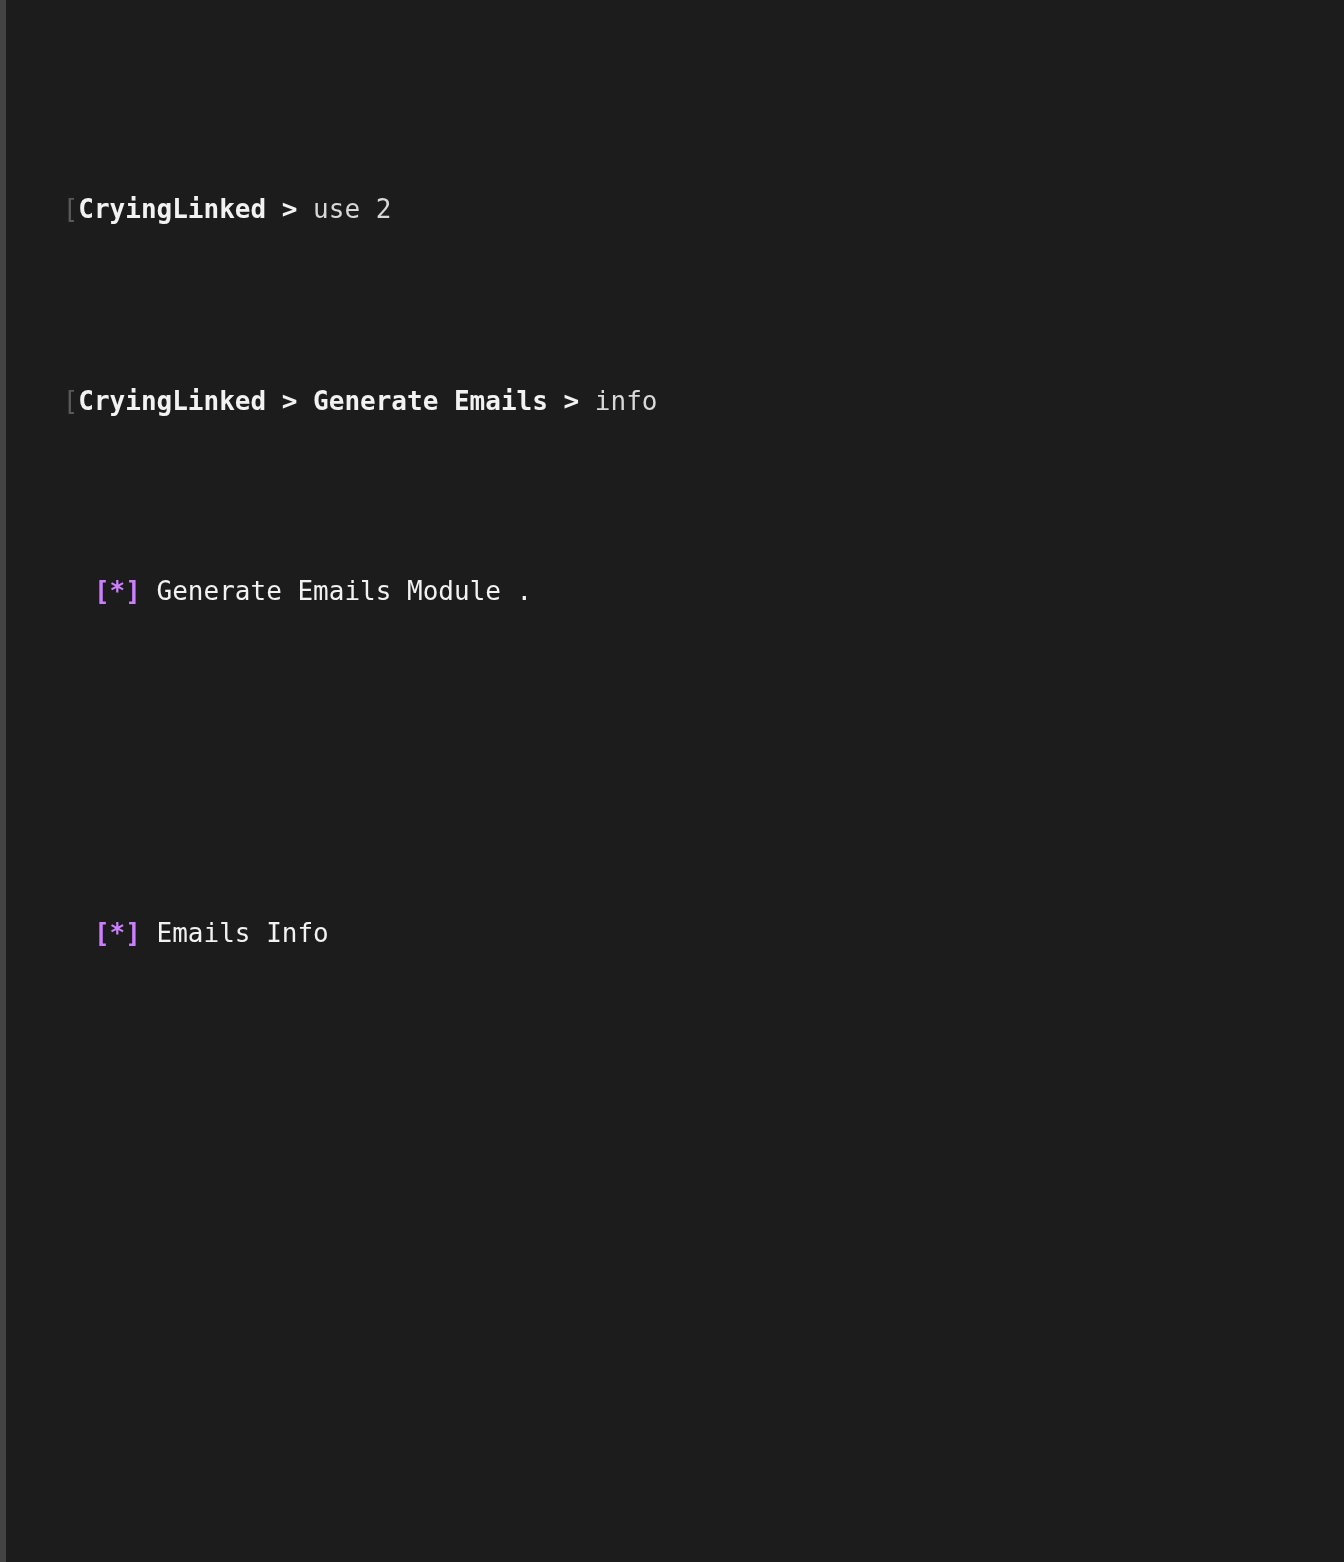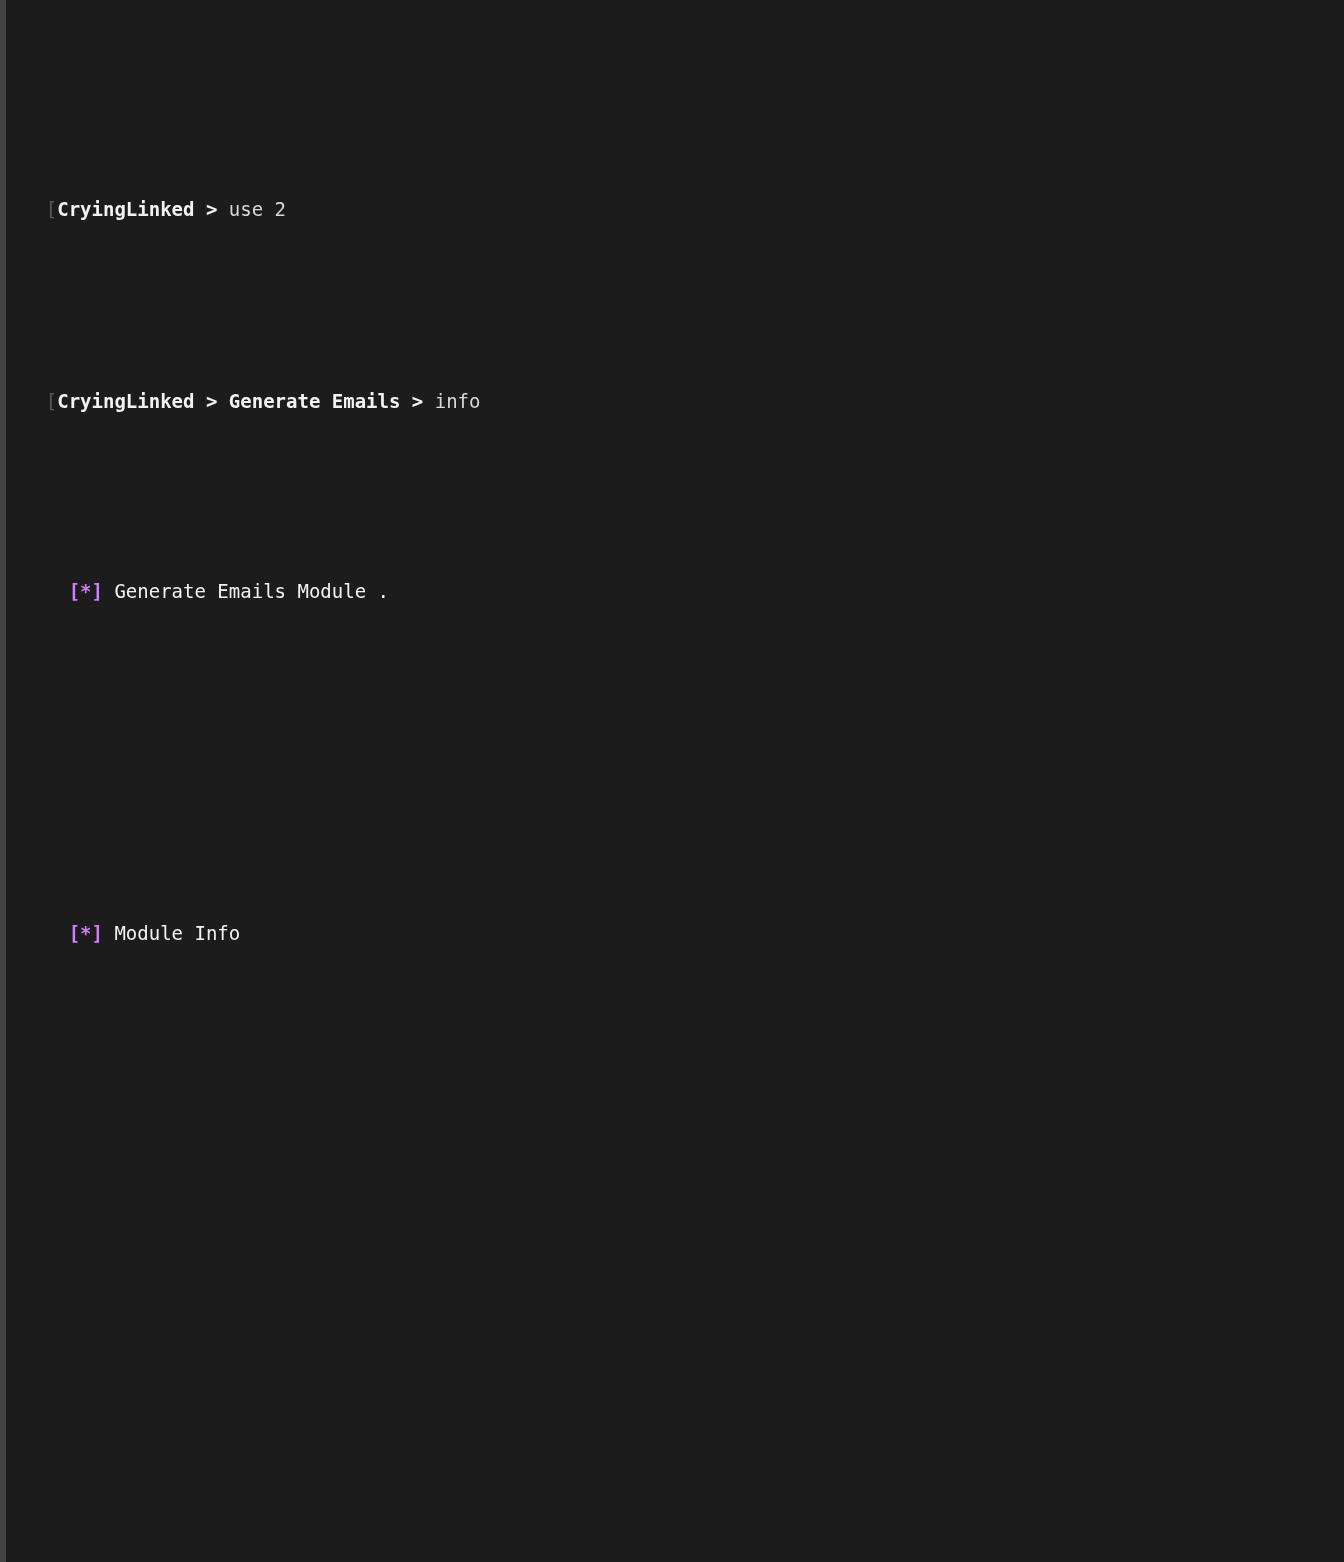--- a/index.html
+++ b/index.html
@@ -19,21 +19,21 @@
     left: 0; top: 0;
     width: 6px; height: 100%;
     background: #4a4a4a;
     opacity: .85;
   }
   #screen {
     position: absolute;
     left: 0; top: 0;
     width: 1344px; height: 1108px;
     padding: 0;
-    font-size: 19px;
+    font-size: 26px;
     line-height: 38px;
     letter-spacing: 0px;
     color: #e8e8e8;
     white-space: pre;
   }
   .line {
     height: 38px;
     white-space: pre;
     padding-left: 0px;
   }
@@ -63,21 +63,21 @@
 
   
   <div class="line">
     <span class="dim">  </span><span class="purple bold">[*]</span><span class="white"> Generate Emails Module .</span>
   </div>
 
   <div class="blank"></div>
 
   
   <div class="line">
-    <span class="dim">  </span><span class="purple bold">[*]</span><span class="white"> Module Info</span>
+    <span class="dim">  </span><span class="purple bold">[*]</span><span class="white"> Emails Info</span>
   </div>
 
   <div class="blank"></div>
 
   
 
   <div class="blank"></div>
 
   
   <div class="line">

